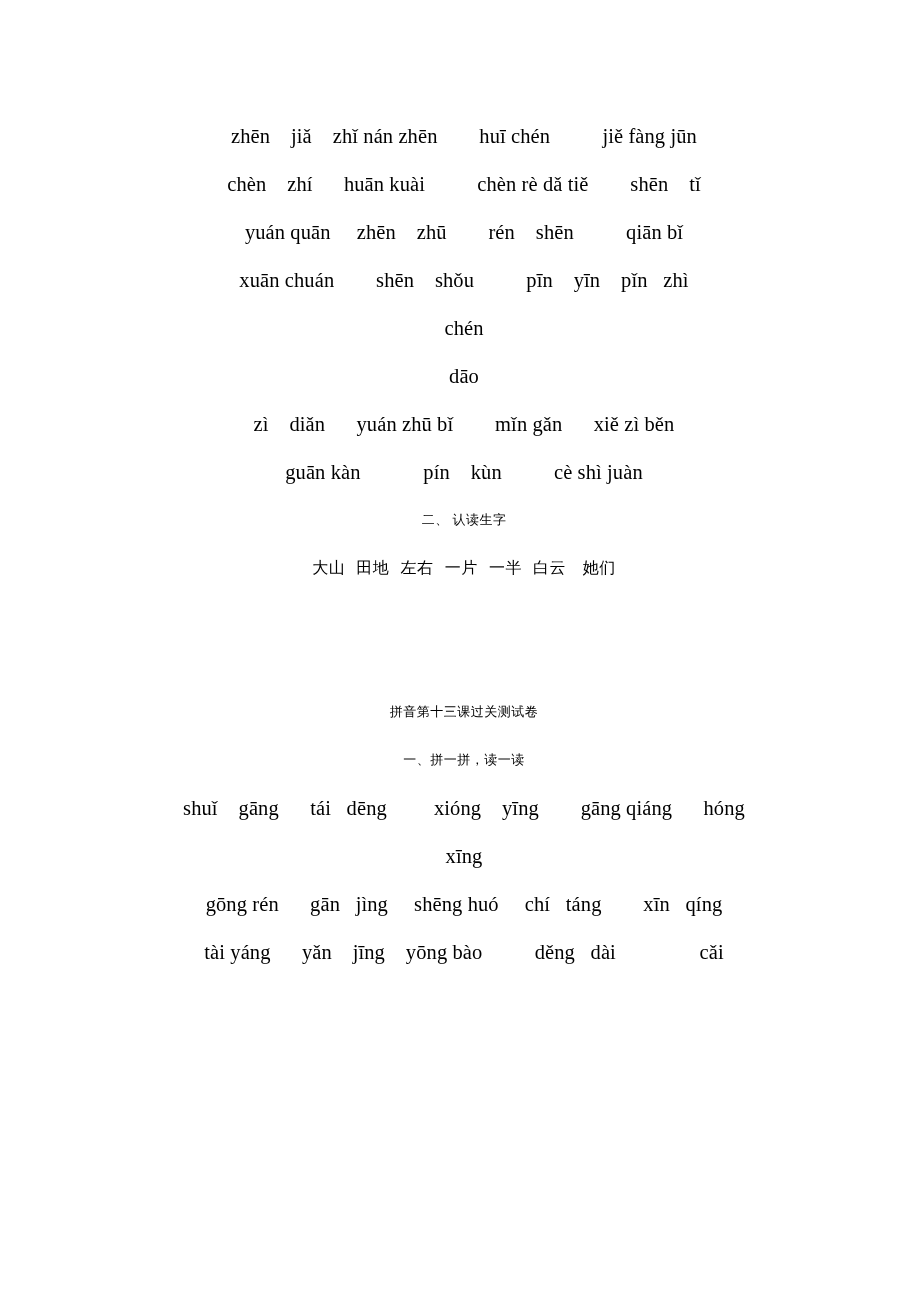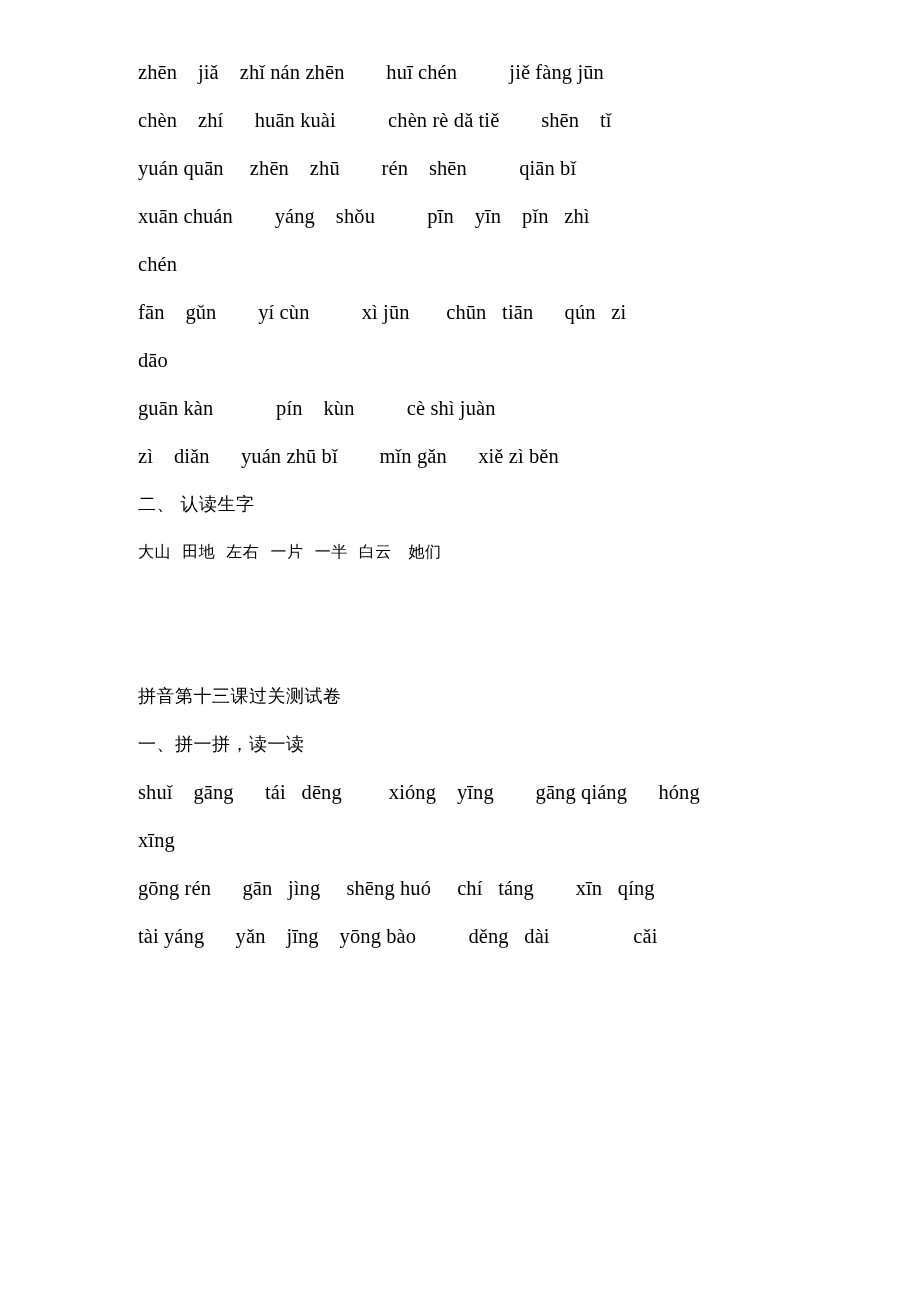--- a/index.html
+++ b/index.html
@@ -14,62 +14,62 @@
     font-family: "Liberation Serif", "DejaVu Serif", serif;
     color: #000000;
     overflow: hidden;
   }
   .page {
     position: relative;
     width: 920px;
     height: 941px;
     background: #ffffff;
     box-sizing: border-box;
-    padding: 48px 130px 0 138px;
+    padding: 112px 130px 0 138px;
+    text-align: center;
   }
   .doc-body {
     position: relative;
   }
   .line {
     position: relative;
     height: 48px;
     line-height: 48px;
     font-size: 20.5px;
     white-space: pre;
     letter-spacing: 0.1px;
   }
   .line.han {
     font-family: "DejaVu Sans", "Liberation Sans", sans-serif;
     font-size: 16px;
     letter-spacing: 0.5px;
   }
   .line.han-head {
-    font-family: Liberation Sans, sans-serif;
-    font-size: 18px;
+    font-family: Liberation Serif, serif;
+    font-size: 13px;
     letter-spacing: 0.5px;
   }
   .line.blank {
     height: 48px;
   }
 </style>
 </head>
 <body>
 
 <div class="page">
   <div class="doc-body">
 
     <div class="line">zhēn    jiǎ    zhǐ nán zhēn        huī chén          jiě fàng jūn</div>
     <div class="line">chèn    zhí      huān kuài          chèn rè dǎ tiě        shēn    tǐ</div>
     <div class="line">yuán quān     zhēn    zhū        rén    shēn          qiān bǐ</div>
-    <div class="line">xuān chuán        yáng    shǒu          pīn    yīn    pǐn   zhì</div>
+    <div class="line">xuān chuán        shēn    shǒu          pīn    yīn    pǐn   zhì</div>
     <div class="line">chén</div>
-    <div class="line">fān    gǔn        yí cùn          xì jūn       chūn   tiān      qún   zi</div>
     <div class="line">dāo</div>
+    <div class="line">zì    diǎn      yuán zhū bǐ        mǐn gǎn      xiě zì běn</div>
     <div class="line">guān kàn            pín    kùn          cè shì juàn</div>
-    <div class="line">zì    diǎn      yuán zhū bǐ        mǐn gǎn      xiě zì běn</div>
     <div class="line han-head">二、 认读生字</div>
     <div class="line han">大山  田地  左右  一片  一半  白云   她们</div>
 
     <div class="line blank">&nbsp;</div>
     <div class="line blank">&nbsp;</div>
 
     <div class="line han-head">拼音第十三课过关测试卷</div>
     <div class="line han-head">一、拼一拼，读一读</div>
     <div class="line">shuǐ    gāng      tái   dēng         xióng    yīng        gāng qiáng      hóng</div>
     <div class="line">xīng</div>

